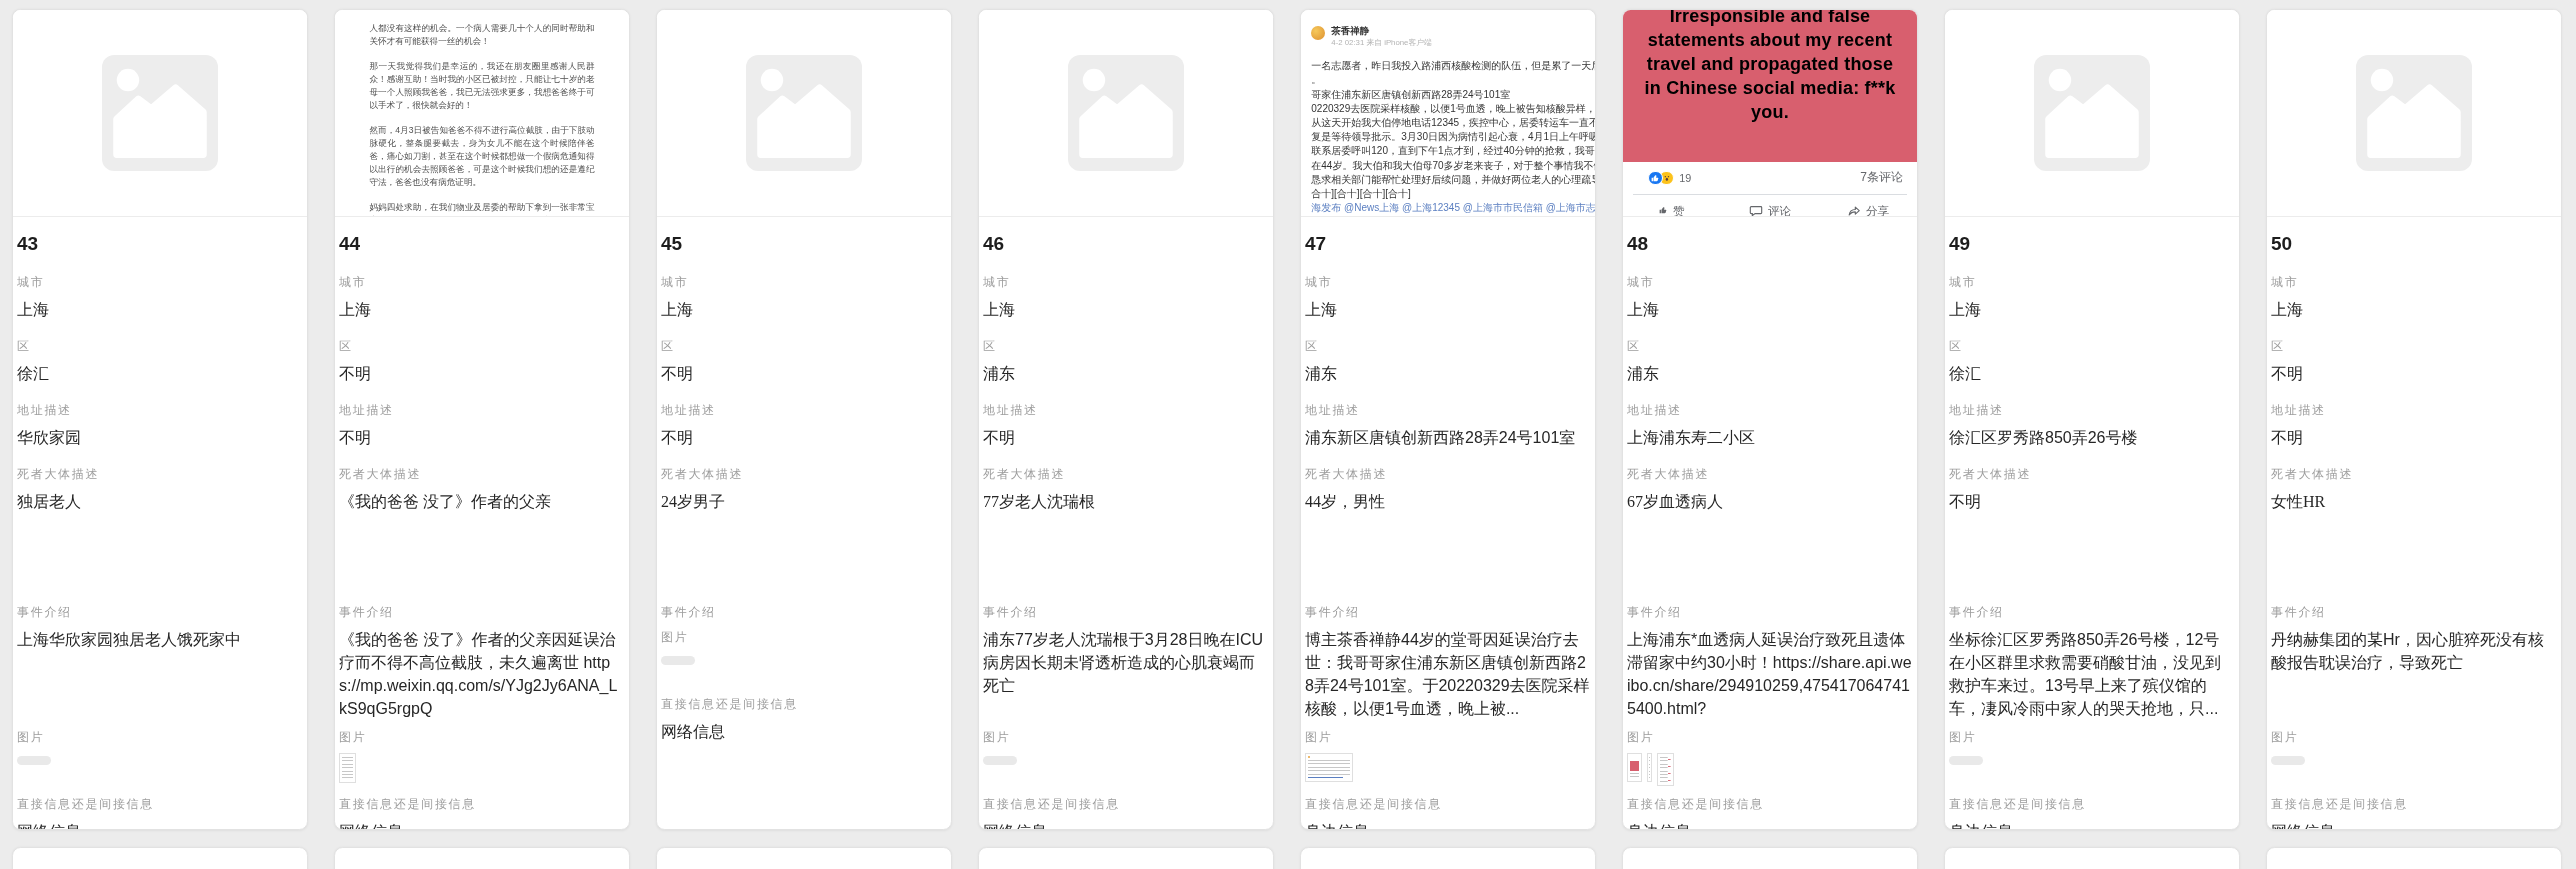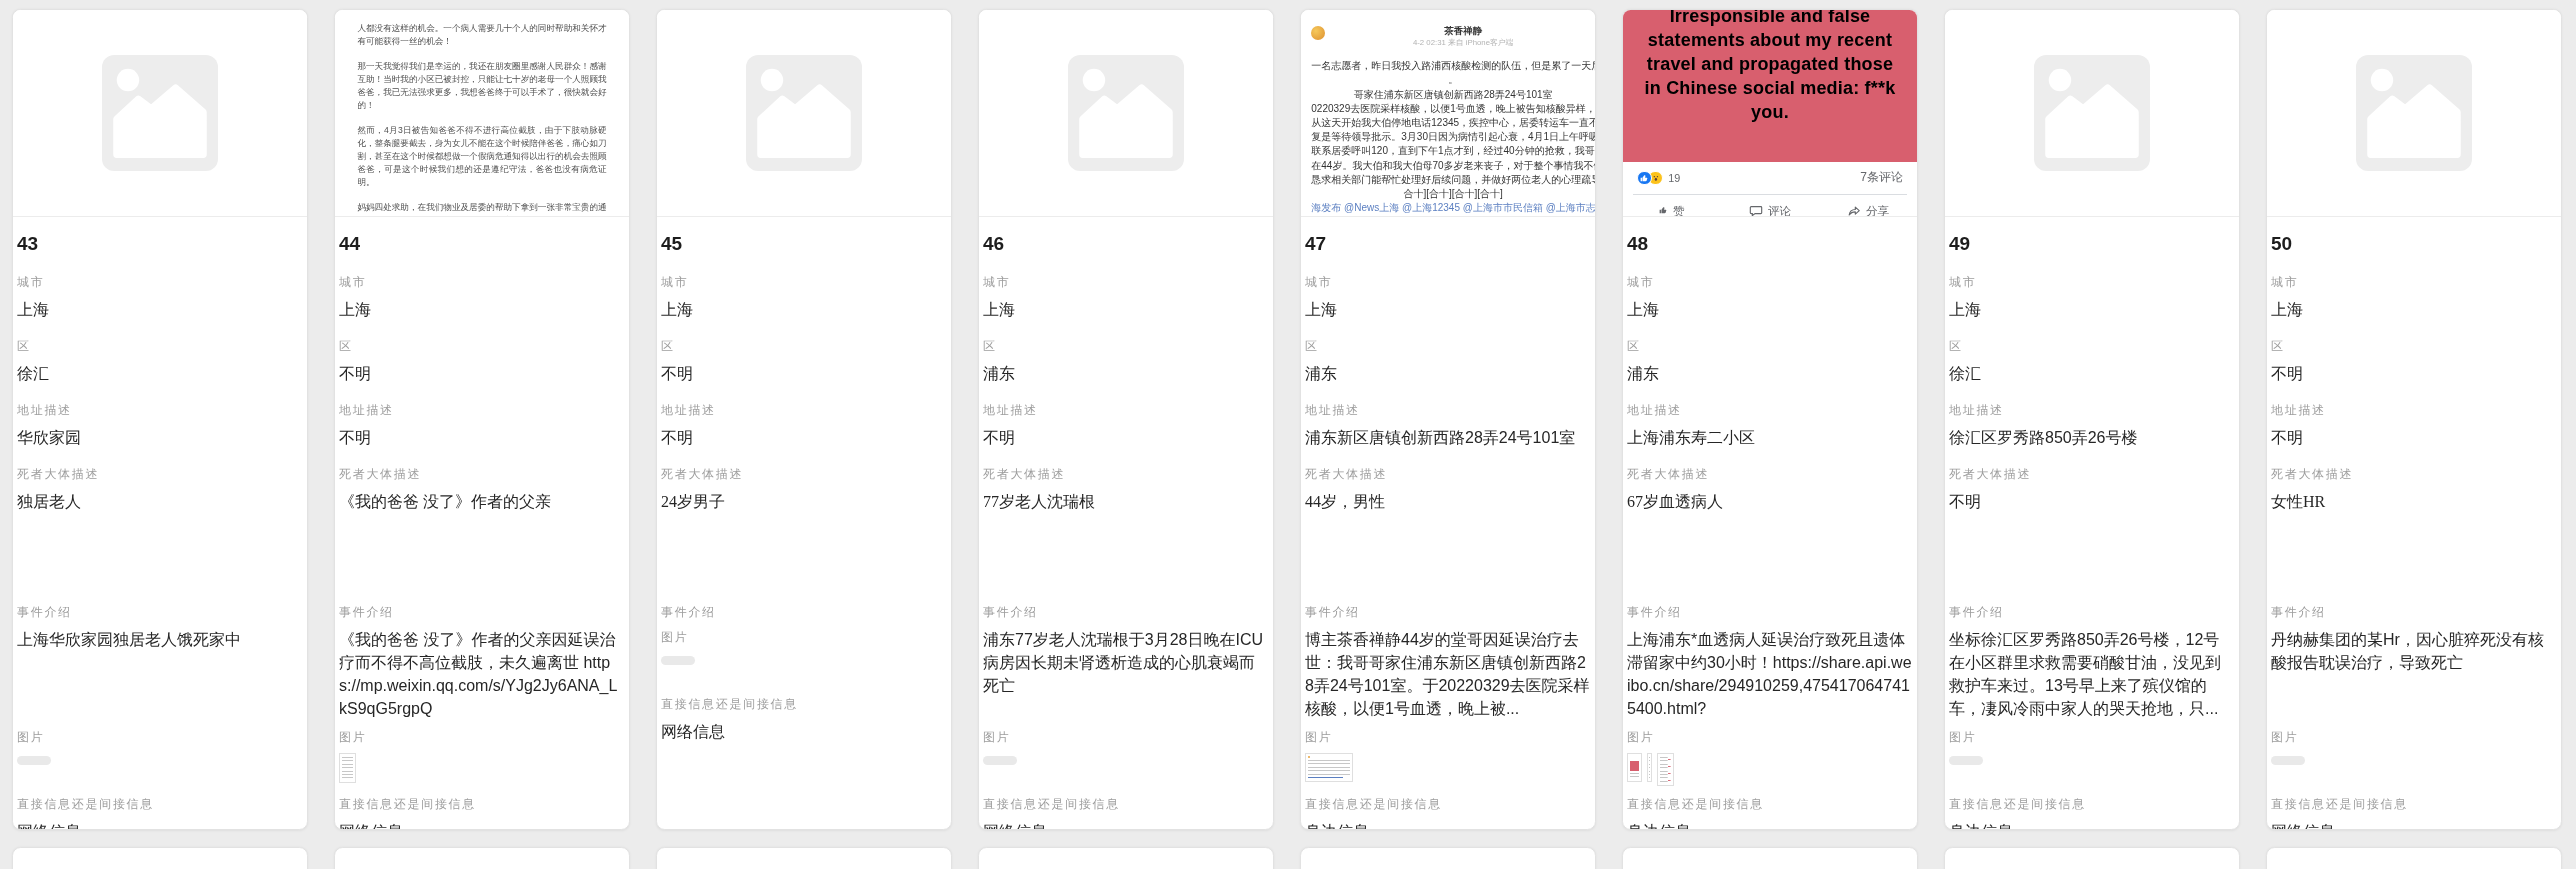--- a/index.html
+++ b/index.html
@@ -17,35 +17,35 @@
     flex:0 0 296px;width:296px;height:821px;box-sizing:border-box;
     background:#fff;border:0.9px solid #e2e2e2;border-radius:8.6px;
     box-shadow:0 0.9px 2.6px rgba(0,0,0,.06);
     overflow:hidden;cursor:pointer;
   }
   .card.peek{height:38px;}
   
   .cover{height:207px;border-bottom:0.9px solid #ececec;overflow:hidden;position:relative;background:#fff;box-sizing:border-box;}
   .cover.center{display:flex;align-items:center;justify-content:center;}
   .cover-text{padding:12px 22.4px 0;font-size:8.6px;line-height:13px;color:#4f4f4f;text-align:justify;}
-  .cover-text p{margin:0 0 12px;}
+  .cover-text p{margin:0 12px 12px;}
   
-  .wb{padding:15.5px 0 0 10.3px;text-align:center;}
+  .wb{padding:15.5px 0 0 10.3px;}
   .wb-head{position:relative;padding-left:20px;min-height:28px;}
   .wb-avatar{position:absolute;left:0;top:0.9px;width:14px;height:14px;border-radius:50%;
     background:radial-gradient(circle at 35% 35%, #f6c95c, #dd8f2e);}
   .wb-name{font-size:9.5px;font-weight:700;color:#333;line-height:12px;}
   .wb-meta{font-size:7.8px;color:#b3b3b3;line-height:10.3px;margin-top:0.9px;}
   .wb-body{margin-top:6px;font-size:10px;line-height:14.2px;color:#333;}
   .wb-body .wb-line{white-space:nowrap;overflow:hidden;}
   .wb-links{color:#5b7fc1;}
   
   .fb-pink{height:152px;box-sizing:border-box;background:#d85f6e;padding:0 21px;overflow:hidden;}
   .fb-pink p{margin:-6px 0 0;color:#000000;font-weight:700;font-size:18px;line-height:24px;text-align:center;letter-spacing:0.2px;}
-  .fb-react{display:flex;align-items:center;padding:7.8px 14px 0;}
+  .fb-react{display:flex;align-items:center;padding:7.8px 14px 0;margin-left:11px;}
   .re-bubble{width:14.7px;height:14.7px;border-radius:50%;display:inline-flex;align-items:center;justify-content:center;border:1.3px solid #fff;box-sizing:border-box;}
   .re-like{background:#1877f2;z-index:2;}
   .re-wow{background:#fcc21b;margin-left:-3.4px;z-index:1;}
   .re-count{font-size:10.8px;color:#65676b;margin-left:5.2px;}
   .re-spacer{flex:1;}
   .re-comments{font-size:12px;color:#65676b;}
   .fb-divider{height:0.9px;background:#dadde1;margin:7.8px 10.3px 0;}
   .fb-actions{display:flex;padding-top:7px;}
   .fb-action{flex:1;display:flex;align-items:center;justify-content:center;gap:5.2px;color:#65676b;font-size:11.6px;line-height:17px;}
   

